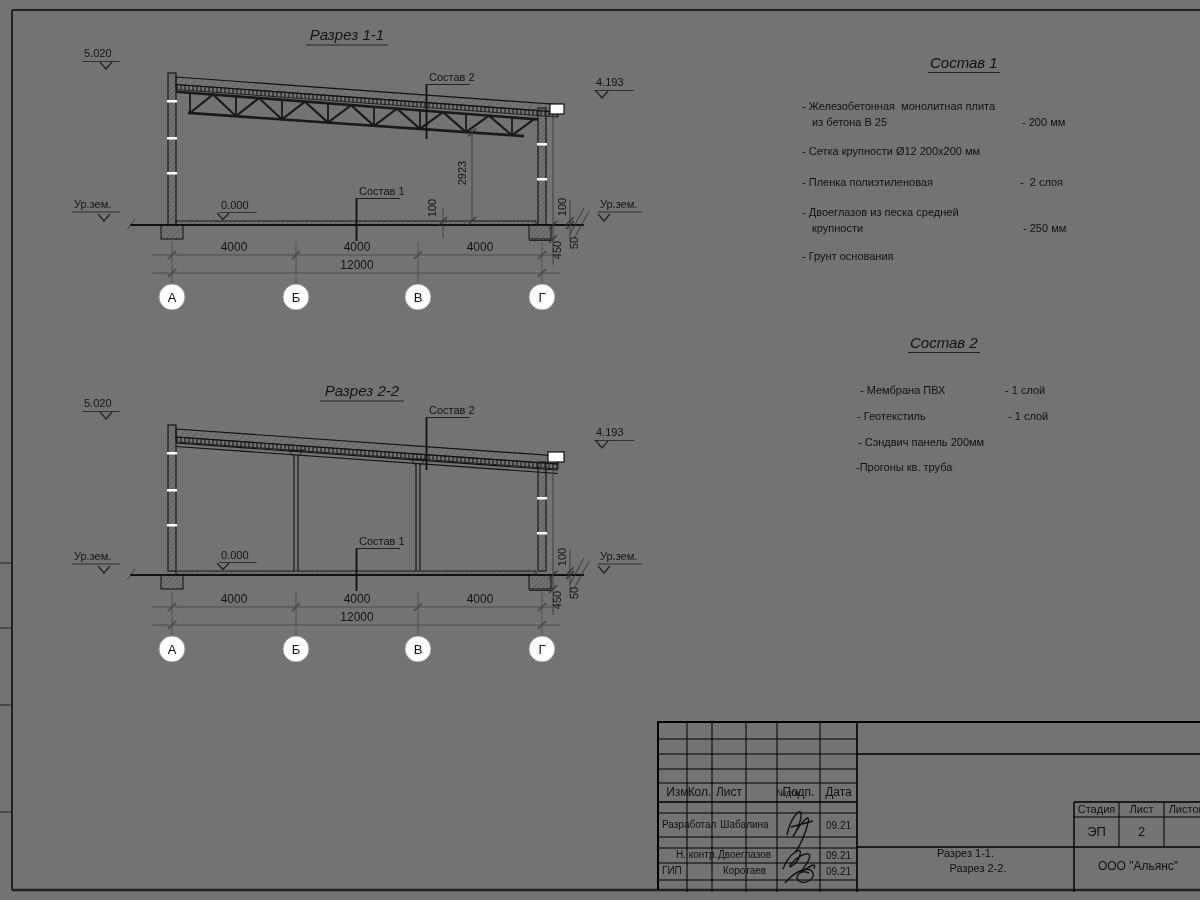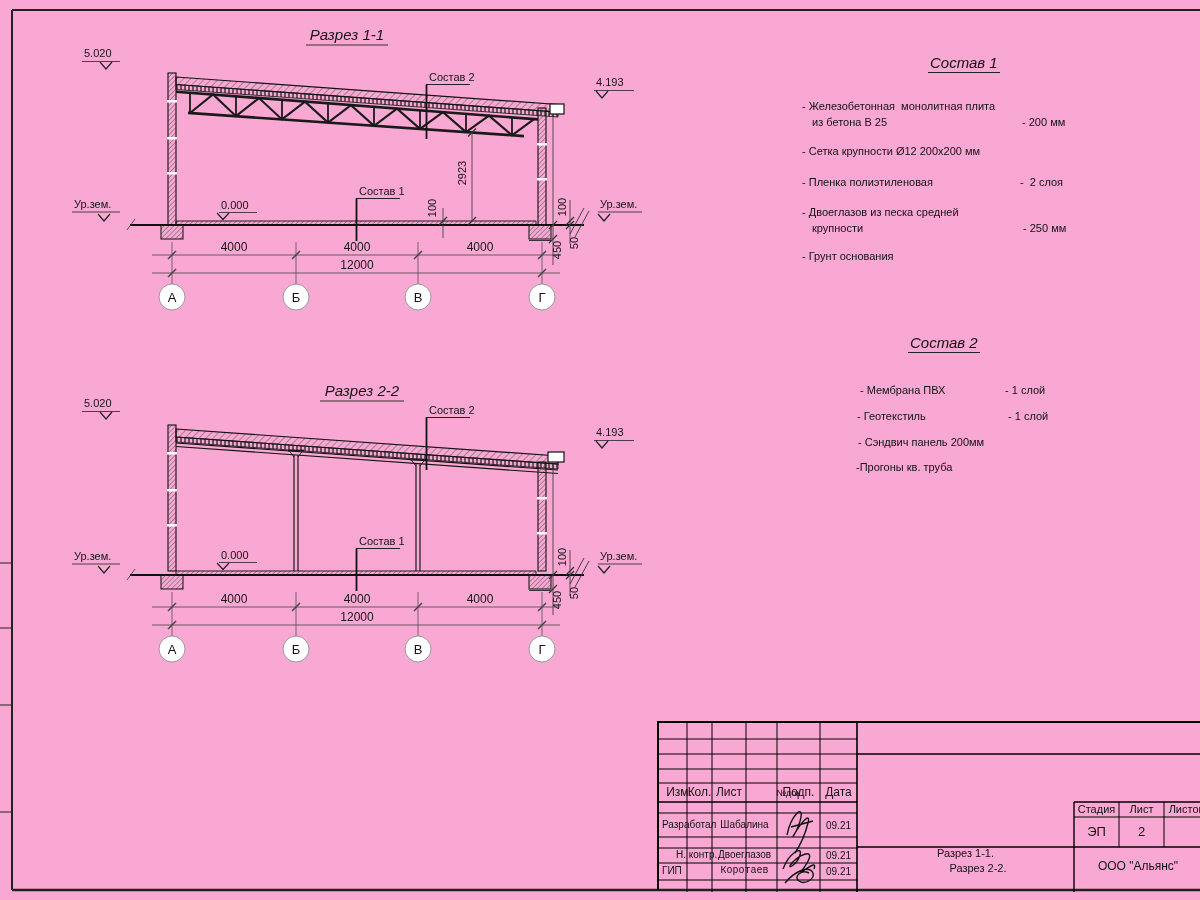--- a/index.html
+++ b/index.html
@@ -1,16 +1,16 @@
 <!DOCTYPE html>
 <html><head>
 <meta charset="utf-8">
 <style>
   html,body{margin:0;padding:0;background:#fff;}
-  .sheet{position:relative;width:1200px;height:900px;background:#f9a8d4;overflow:hidden;
+  .sheet{position:relative;width:1200px;height:900px;background:#737373;overflow:hidden;
          font-family:"Liberation Sans",sans-serif;color:#111;}
   svg{position:absolute;left:0;top:0;}
   svg text{font-family:"Liberation Sans",sans-serif;fill:#141414;}
   .t11{font-size:11px;}
   .t12{font-size:12px;}
   .t13{font-size:13px;}
   .ttl{font-size:15px;font-style:italic;}
   
   .comp{position:absolute;}
   .comp .hd{position:absolute;font-size:15px;font-style:italic;border-bottom:1px solid #222;
@@ -345,21 +345,21 @@
 
   <span class="f10" style="left:3px;top:96px;">Разработал</span>
   <span class="c f10" style="left:53px;top:96px;width:65px;">Шабалина</span>
   <span class="c f10" style="left:161px;top:97px;width:37px;">09.21</span>
 
   <span class="f10" style="left:17px;top:126px;">Н. контр.</span>
   <span class="c f10" style="left:53px;top:126px;width:65px;">Двоеглазов</span>
   <span class="c f10" style="left:161px;top:127px;width:37px;">09.21</span>
 
   <span class="f10" style="left:3px;top:142px;">ГИП</span>
-  <span class="c f10" style="left:53px;top:142px;width:65px;font-family:Liberation Mono, monospace;">Коротаев</span>
+  <span class="c f10" style="left:53px;top:142px;width:65px;">Коротаев</span>
   <span class="c f10" style="left:161px;top:143px;width:37px;">09.21</span>
 
   <span class="c f11" style="left:415px;top:80px;width:45px;">Стадия</span>
   <span class="c f11" style="left:460px;top:80px;width:45px;">Лист</span>
   <span class="c f11" style="left:505px;top:80px;width:45px;">Листов</span>
   <span class="c f13" style="left:415px;top:101px;width:45px;">ЭП</span>
   <span class="c f13" style="left:460px;top:101px;width:45px;">2</span>
 
   <span class="c f11" style="left:198px;top:124px;width:217px;">Разрез 1-1.</span>
   <span class="c f11" style="left:198px;top:139px;width:242px;">Разрез 2-2.</span>

